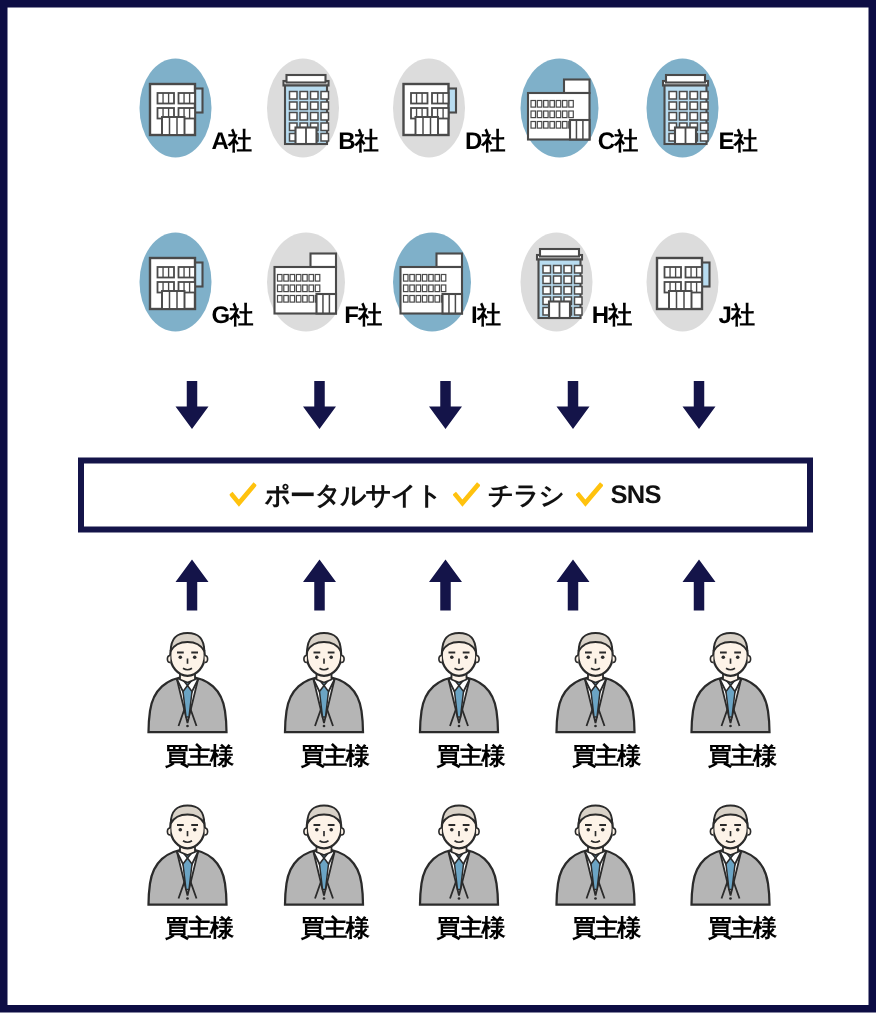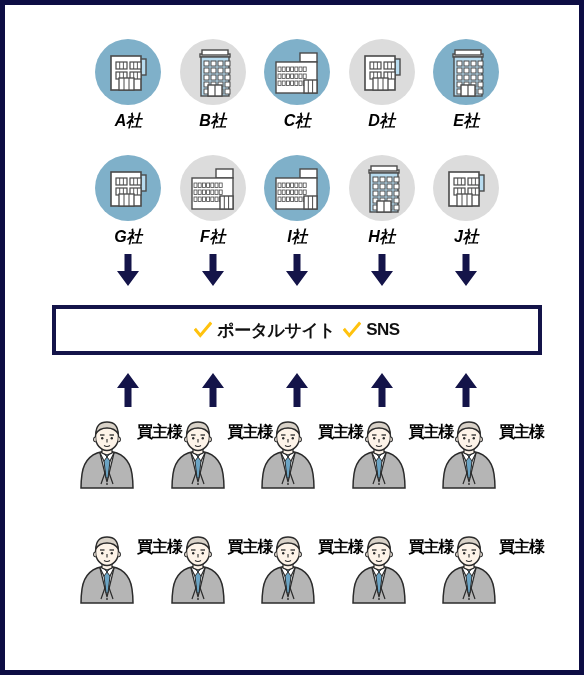--- a/index.html
+++ b/index.html
@@ -24,23 +24,21 @@
     left:88px;
     width:408px;
     display:flex;
     justify-content:space-between;
   }
   #company-row-1{top:34px;}
   #company-row-2{top:150px;}
   .company-cell{
     width:70px;
     display:flex;
-    flex-direction:column;
-    align-items:center;
-    font-style:italic;
+    align-items:flex-end;
   }
   .company-circle{
     width:66px;height:66px;
     border-radius:50%;
     display:flex;align-items:center;justify-content:center;
   }
   .company-circle.blue{background:#7fb0c9;}
   .company-circle.grey{background:#dcdcdc;}
   .company-label{
     margin-top:6px;
@@ -103,22 +101,22 @@
     left:72px;
     width:440px;
     display:flex;
     justify-content:space-between;
   }
   #people-row-1{top:415px;}
   #people-row-2{top:530px;}
   .person-cell{
     width:78px;
     display:flex;
-    flex-direction:row;
-    align-items:flex-start;
+    flex-direction:column;
+    align-items:flex-end;
     font-family:Liberation Serif, serif;
   }
   .person-label{
     margin-top:2px;
     font-size:16px;
     font-weight:bold;
     color:#000000;
     letter-spacing:-1px;
     white-space:nowrap;
   }
@@ -177,20 +175,44 @@
             <rect x="36" y="36" width="5" height="5" fill="#ffffff" stroke="#4a4a4a" stroke-width="1"></rect>
             <rect x="15" y="43" width="5" height="5" fill="#ffffff" stroke="#4a4a4a" stroke-width="1"></rect>
             <rect x="22" y="43" width="5" height="5" fill="#ffffff" stroke="#4a4a4a" stroke-width="1"></rect>
             <rect x="29" y="43" width="5" height="5" fill="#ffffff" stroke="#4a4a4a" stroke-width="1"></rect>
             <rect x="36" y="43" width="5" height="5" fill="#ffffff" stroke="#4a4a4a" stroke-width="1"></rect>
             <rect x="19" y="39" width="14" height="11" fill="#ffffff" stroke="#4a4a4a" stroke-width="1.4"></rect>
             <line x1="26" y1="39" x2="26" y2="50" stroke="#4a4a4a" stroke-width="1.2"></line>
           </svg>
         </div>
         <div class="company-label">B社</div>
+      </div>
+      <div class="company-cell">
+        <div class="company-circle grey">
+          <svg width="48" height="48" viewBox="0 0 48 48">
+            <rect x="36" y="11" width="6" height="16" fill="#b8dcf0" stroke="#4a4a4a" stroke-width="1.4"></rect>
+            <rect x="7" y="8" width="30" height="34" fill="#ffffff" stroke="#4a4a4a" stroke-width="1.6"></rect>
+            <rect x="12" y="14" width="11" height="7" fill="#ffffff" stroke="#4a4a4a" stroke-width="1.2"></rect>
+            <line x1="15.7" y1="14" x2="15.7" y2="21" stroke="#4a4a4a" stroke-width="0.9"></line>
+            <line x1="19.4" y1="14" x2="19.4" y2="21" stroke="#4a4a4a" stroke-width="0.9"></line>
+            <rect x="26" y="14" width="11" height="7" fill="#ffffff" stroke="#4a4a4a" stroke-width="1.2"></rect>
+            <line x1="29.7" y1="14" x2="29.7" y2="21" stroke="#4a4a4a" stroke-width="0.9"></line>
+            <line x1="33.4" y1="14" x2="33.4" y2="21" stroke="#4a4a4a" stroke-width="0.9"></line>
+            <rect x="12" y="24" width="11" height="7" fill="#ffffff" stroke="#4a4a4a" stroke-width="1.2"></rect>
+            <line x1="15.7" y1="24" x2="15.7" y2="31" stroke="#4a4a4a" stroke-width="0.9"></line>
+            <line x1="19.4" y1="24" x2="19.4" y2="31" stroke="#4a4a4a" stroke-width="0.9"></line>
+            <rect x="26" y="24" width="11" height="7" fill="#ffffff" stroke="#4a4a4a" stroke-width="1.2"></rect>
+            <line x1="29.7" y1="24" x2="29.7" y2="31" stroke="#4a4a4a" stroke-width="0.9"></line>
+            <line x1="33.4" y1="24" x2="33.4" y2="31" stroke="#4a4a4a" stroke-width="0.9"></line>
+            <rect x="15" y="30" width="15" height="12" fill="#ffffff" stroke="#4a4a4a" stroke-width="1.3"></rect>
+            <line x1="20" y1="30" x2="20" y2="42" stroke="#4a4a4a" stroke-width="1"></line>
+            <line x1="25" y1="30" x2="25" y2="42" stroke="#4a4a4a" stroke-width="1"></line>
+          </svg>
+        </div>
+        <div class="company-label">D社</div>
       </div>
       <div class="company-cell">
         <div class="company-circle blue">
           <svg width="52" height="50" viewBox="0 0 52 50">
             <rect x="29" y="6" width="17" height="9" fill="#ffffff" stroke="#4a4a4a" stroke-width="1.4"></rect>
             <rect x="5" y="15" width="41" height="31" fill="#ffffff" stroke="#4a4a4a" stroke-width="1.4"></rect>
             <rect x="7" y="20" width="3" height="4.4" fill="#ffffff" stroke="#4a4a4a" stroke-width="0.8"></rect>
             <rect x="11.2" y="20" width="3" height="4.4" fill="#ffffff" stroke="#4a4a4a" stroke-width="0.8"></rect>
             <rect x="15.4" y="20" width="3" height="4.4" fill="#ffffff" stroke="#4a4a4a" stroke-width="0.8"></rect>
             <rect x="19.6" y="20" width="3" height="4.4" fill="#ffffff" stroke="#4a4a4a" stroke-width="0.8"></rect>
@@ -212,44 +234,20 @@
             <rect x="28" y="34" width="3" height="4.4" fill="#ffffff" stroke="#4a4a4a" stroke-width="0.8"></rect>
             <rect x="32.2" y="34" width="3" height="4.4" fill="#ffffff" stroke="#4a4a4a" stroke-width="0.8"></rect>
             <rect x="33" y="33" width="13" height="13" fill="#ffffff" stroke="#4a4a4a" stroke-width="1.4"></rect>
             <line x1="37.3" y1="33" x2="37.3" y2="46" stroke="#4a4a4a" stroke-width="1"></line>
             <line x1="41.6" y1="33" x2="41.6" y2="46" stroke="#4a4a4a" stroke-width="1"></line>
           </svg>
         </div>
         <div class="company-label">C社</div>
       </div>
       <div class="company-cell">
-        <div class="company-circle grey">
-          <svg width="48" height="48" viewBox="0 0 48 48">
-            <rect x="36" y="11" width="6" height="16" fill="#b8dcf0" stroke="#4a4a4a" stroke-width="1.4"></rect>
-            <rect x="7" y="8" width="30" height="34" fill="#ffffff" stroke="#4a4a4a" stroke-width="1.6"></rect>
-            <rect x="12" y="14" width="11" height="7" fill="#ffffff" stroke="#4a4a4a" stroke-width="1.2"></rect>
-            <line x1="15.7" y1="14" x2="15.7" y2="21" stroke="#4a4a4a" stroke-width="0.9"></line>
-            <line x1="19.4" y1="14" x2="19.4" y2="21" stroke="#4a4a4a" stroke-width="0.9"></line>
-            <rect x="26" y="14" width="11" height="7" fill="#ffffff" stroke="#4a4a4a" stroke-width="1.2"></rect>
-            <line x1="29.7" y1="14" x2="29.7" y2="21" stroke="#4a4a4a" stroke-width="0.9"></line>
-            <line x1="33.4" y1="14" x2="33.4" y2="21" stroke="#4a4a4a" stroke-width="0.9"></line>
-            <rect x="12" y="24" width="11" height="7" fill="#ffffff" stroke="#4a4a4a" stroke-width="1.2"></rect>
-            <line x1="15.7" y1="24" x2="15.7" y2="31" stroke="#4a4a4a" stroke-width="0.9"></line>
-            <line x1="19.4" y1="24" x2="19.4" y2="31" stroke="#4a4a4a" stroke-width="0.9"></line>
-            <rect x="26" y="24" width="11" height="7" fill="#ffffff" stroke="#4a4a4a" stroke-width="1.2"></rect>
-            <line x1="29.7" y1="24" x2="29.7" y2="31" stroke="#4a4a4a" stroke-width="0.9"></line>
-            <line x1="33.4" y1="24" x2="33.4" y2="31" stroke="#4a4a4a" stroke-width="0.9"></line>
-            <rect x="15" y="30" width="15" height="12" fill="#ffffff" stroke="#4a4a4a" stroke-width="1.3"></rect>
-            <line x1="20" y1="30" x2="20" y2="42" stroke="#4a4a4a" stroke-width="1"></line>
-            <line x1="25" y1="30" x2="25" y2="42" stroke="#4a4a4a" stroke-width="1"></line>
-          </svg>
-        </div>
-        <div class="company-label">D社</div>
-      </div>
-      <div class="company-cell">
         <div class="company-circle blue">
           <svg width="48" height="52" viewBox="0 0 48 52">
             <rect x="11" y="8" width="30" height="3" fill="#ffffff" stroke="#4a4a4a" stroke-width="1.4"></rect>
             <rect x="13" y="4" width="26" height="5" fill="#ffffff" stroke="#4a4a4a" stroke-width="1.4"></rect>
             <rect x="12" y="11" width="28" height="39" fill="#b8dcf0" stroke="#4a4a4a" stroke-width="1.4"></rect>
             <rect x="15" y="15" width="5" height="5" fill="#ffffff" stroke="#4a4a4a" stroke-width="1"></rect>
             <rect x="22" y="15" width="5" height="5" fill="#ffffff" stroke="#4a4a4a" stroke-width="1"></rect>
             <rect x="29" y="15" width="5" height="5" fill="#ffffff" stroke="#4a4a4a" stroke-width="1"></rect>
             <rect x="36" y="15" width="5" height="5" fill="#ffffff" stroke="#4a4a4a" stroke-width="1"></rect>
             <rect x="15" y="22" width="5" height="5" fill="#ffffff" stroke="#4a4a4a" stroke-width="1"></rect>
@@ -462,20 +460,28 @@
             </svg>
           </span>
           <span class="banner-text">ポータルサイト</span>
         </div>
         <div class="banner-item">
           <span style="display: flex;">
             <svg class="check-icon" viewBox="0 0 20 20">
               <path d="M2 10 L7 16 L18 3" fill="none" stroke="#ffc20e" stroke-width="3.4" stroke-linecap="square" stroke-linejoin="miter"></path>
             </svg>
           </span>
+          <span class="banner-text">チラシ</span>
+        </div>
+        <div class="banner-item">
+          <span style="display: flex;">
+            <svg class="check-icon" viewBox="0 0 20 20">
+              <path d="M2 10 L7 16 L18 3" fill="none" stroke="#ffc20e" stroke-width="3.4" stroke-linecap="square" stroke-linejoin="miter"></path>
+            </svg>
+          </span>
           <span class="banner-text">SNS</span>
         </div>
       </div>
   </div>
 
   <div class="arrow-row" id="arrow-row-up">
       <div class="arrow-cell">
         <svg width="26" height="38" viewBox="0 0 26 38">
           <path d="M13 2 L24 17 L16.5 17 L16.5 36 L9.5 36 L9.5 17 L2 17 Z" fill="#141449"></path>
         </svg>

